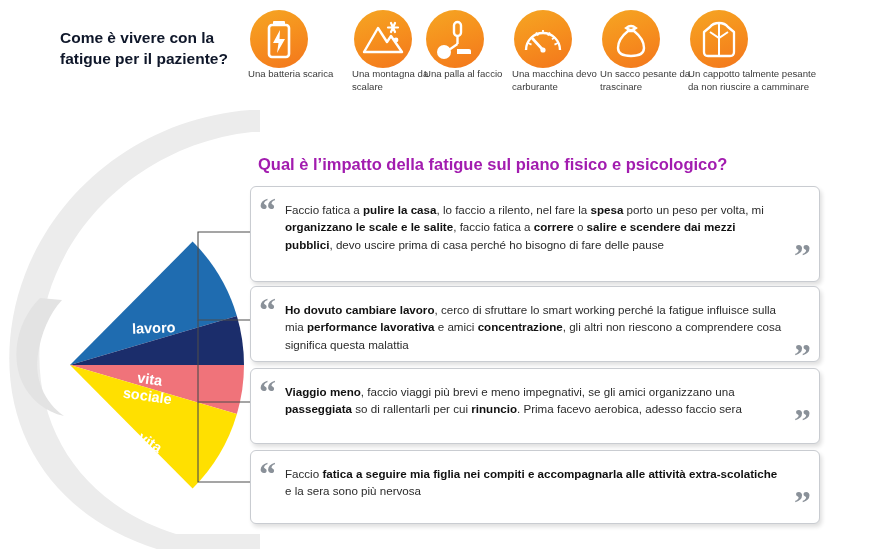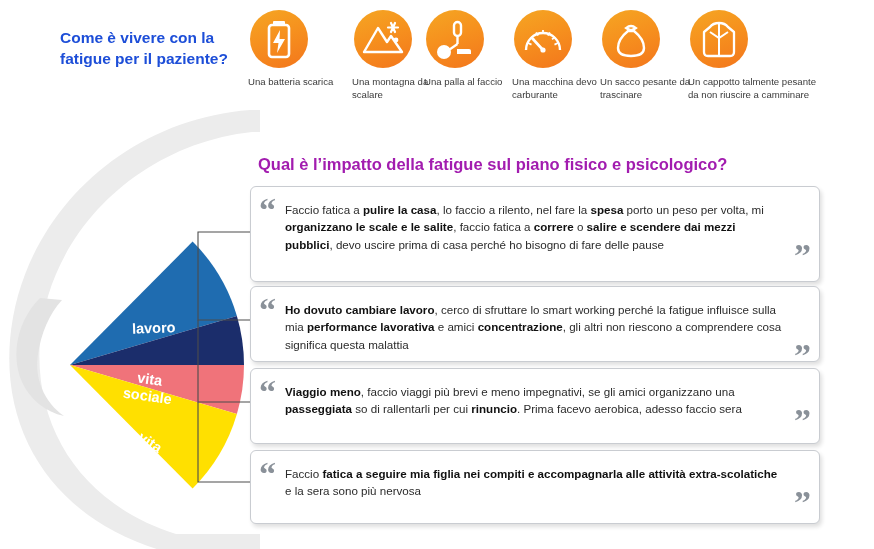--- a/index.html
+++ b/index.html
@@ -22,21 +22,21 @@
   }
 
   
   .header-question {
     position: absolute;
     left: 60px;
     top: 28px;
     width: 175px;
     font-size: 15.5px;
     font-weight: bold;
-    color: #1d4ed8;
+    color: #0f172a;
     line-height: 1.35;
   }
 
   .icons-row {
     position: absolute;
     left: 248px;
     top: 10px;
     width: 620px;
     height: 120px;
   }
@@ -51,21 +51,21 @@
     border-radius: 50%;
     background: linear-gradient(160deg, #f5a623 0%, #f6911e 45%, #f3761c 100%);
     position: relative;
     margin-left: 2px;
   }
   .icon-circle svg {
     position: absolute;
     left: 0; top: 0;
   }
   .icon-caption {
-    margin-top: 8px;
+    margin-top: 0;
     font-size: 9.6px;
     color: #3b3b3b;
     line-height: 1.32;
   }
 
   
   .swoosh {
     position: absolute;
     left: 0;
     top: 110px;

